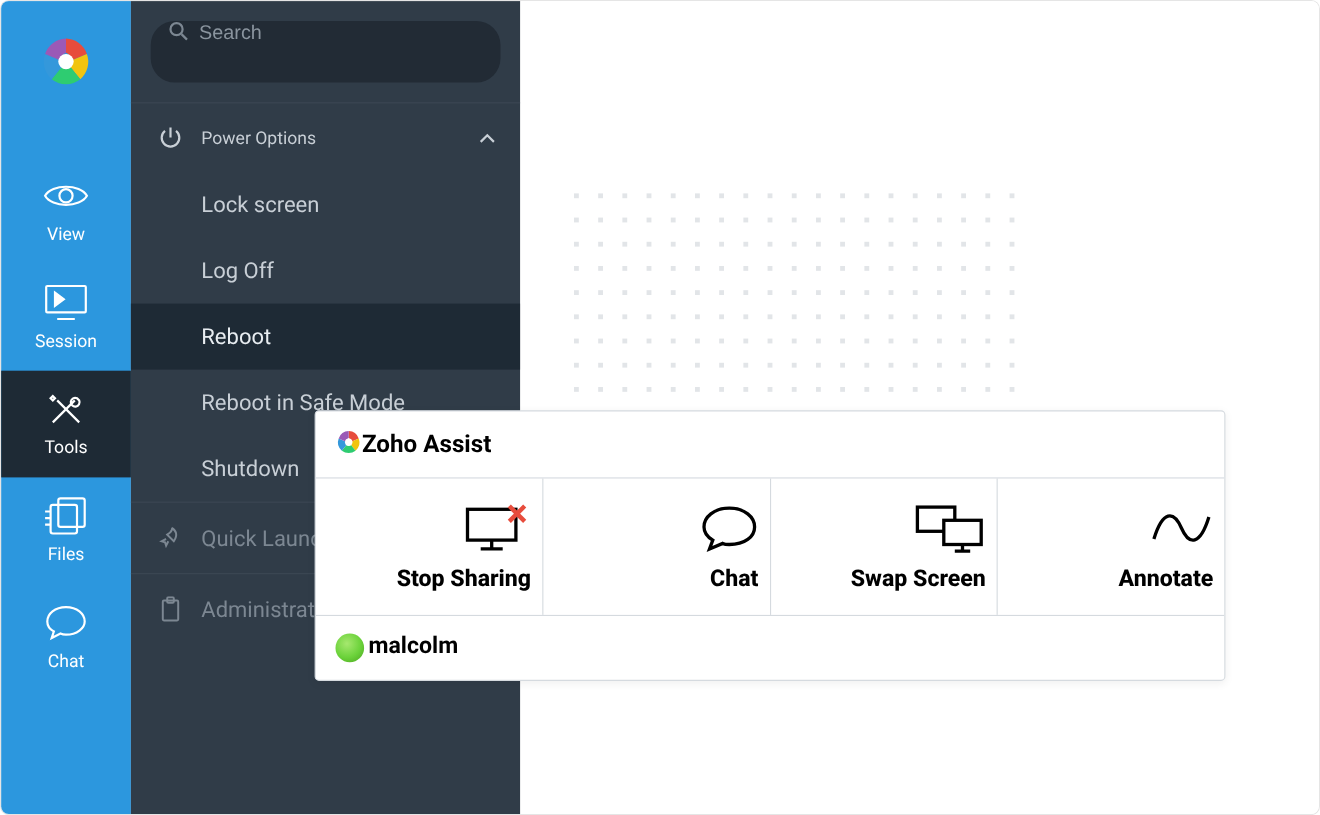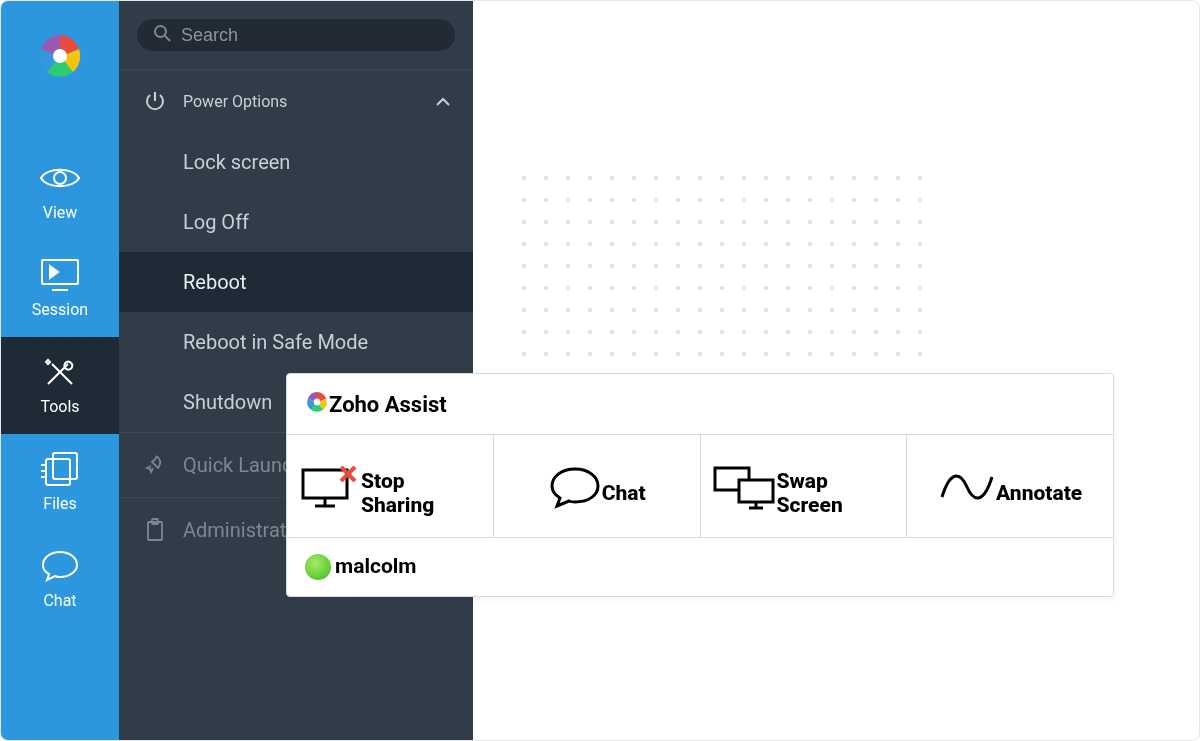--- a/index.html
+++ b/index.html
@@ -64,23 +64,23 @@
     height: 100%;
     background: #303c48;
   }
   .search-row {
     padding: 18px 18px 18px 18px;
     border-bottom: 1px solid #3c4754;
   }
   .search-box {
     background: #222b35;
     border-radius: 22px;
-    height: 32px;
-    display: flex;
-    align-items: center;
+    height: 56px;
+    display: flex;
+    align-items: flex-start;
     padding: 0 16px;
   }
   .search-box input {
     background: transparent;
     border: none;
     outline: none;
     color: #9aa4ae;
     font-size: 18px;
     margin-left: 10px;
     width: 100%;
@@ -159,22 +159,22 @@
     font-weight: 700;
     color: #000;
   }
   .toolbar-actions {
     display: flex;
     border-bottom: 1px solid #d5dadf;
   }
   .toolbar-action {
     flex: 1;
     display: flex;
-    flex-direction: row;
-    align-items: center;
+    flex-direction: column;
+    align-items: flex-end;
     justify-content: center;
     padding: 22px 10px 20px 10px;
     border-right: 1px solid #d5dadf;
     cursor: pointer;
   }
   .toolbar-action:last-child { border-right: none; }
   .toolbar-action .action-icon { height: 46px; display:flex; align-items:center; justify-content:center; }
   .toolbar-action .action-label {
     margin-top: 12px;
     font-size: 21px;

